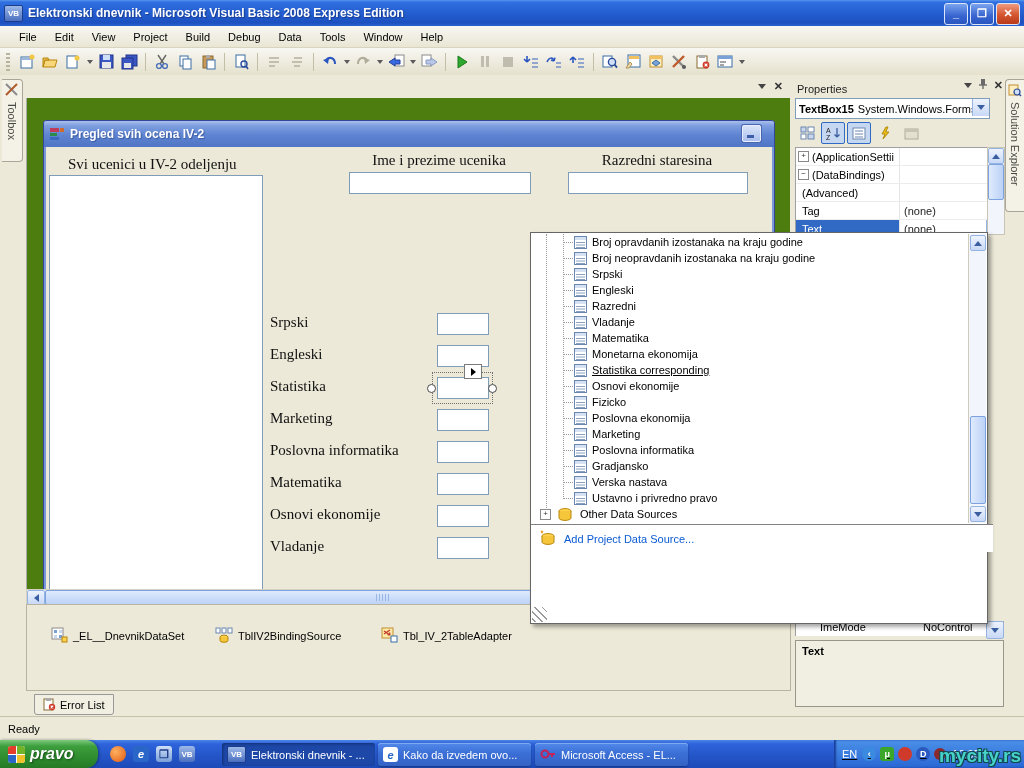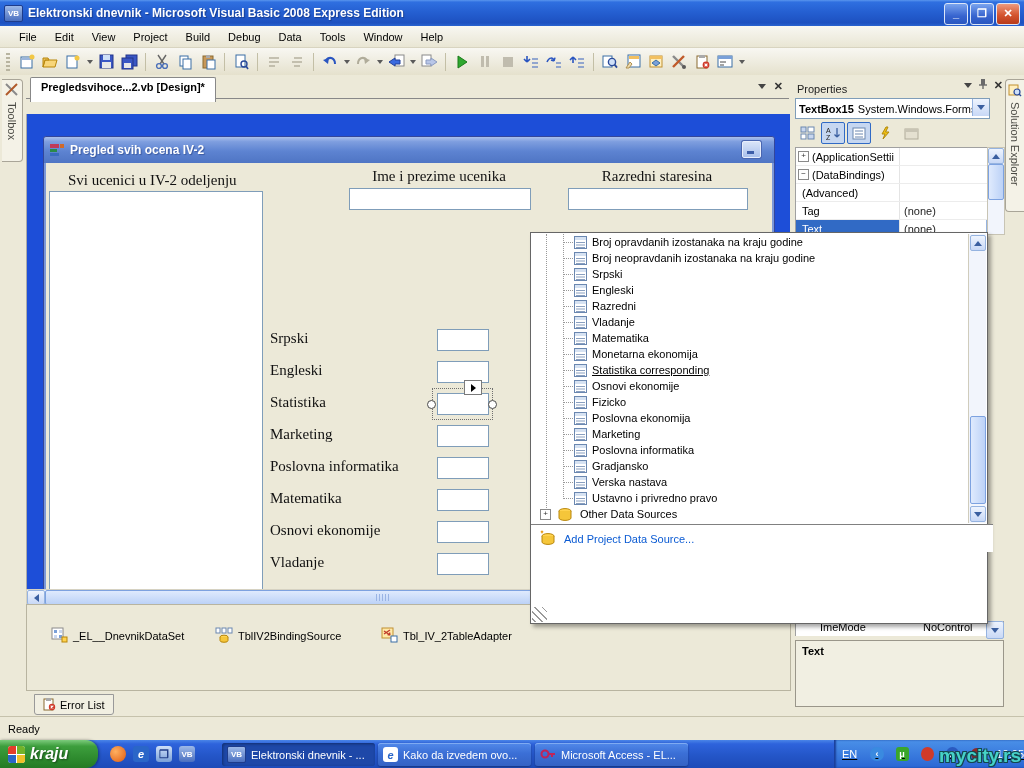--- a/index.html
+++ b/index.html
@@ -39,21 +39,21 @@
     display:flex;flex-direction:column;align-items:center;padding-top:3px;}
   .vtext{writing-mode:vertical-rl;font-size:11px;color:#4a4a44;margin-top:3px;}
   
   #tabstrip{position:absolute;left:26px;top:2px;width:763px;height:21px;border-bottom:1px solid #888;}
   #doc-tab{position:absolute;left:4px;top:0;height:21px;background:#fff;border:1px solid #888;border-bottom:none;
     border-radius:2px 2px 0 0;padding:3px 10px 0 10px;font-weight:bold;font-size:11px;}
   #tabstrip-btns{position:absolute;right:6px;top:4px;display:flex;gap:8px;align-items:center;}
   .ts-caret{width:0;height:0;border-left:4px solid transparent;border-right:4px solid transparent;border-top:5px solid #444;}
   .ts-x{font-size:11px;font-weight:bold;color:#333;line-height:10px;}
   
-  #design-surface{position:absolute;left:26px;top:23px;width:763px;height:491px;background:#1d4ed8;overflow:hidden;border-left:1px solid #aaa;margin-top:16px;}
+  #design-surface{position:absolute;left:26px;top:23px;width:763px;height:491px;background:#4d7c0f;overflow:hidden;border-left:1px solid #aaa;}
   #design-hscroll{position:absolute;left:26px;top:514px;width:763px;height:15px;background:#f2f5fc;border:1px solid #d6d2c2;}
   .scroll-btn{position:absolute;left:0;top:0;width:16px;height:13px;background:linear-gradient(180deg,#eef4fe,#c8d8f6);
     border:1px solid #95b3e0;border-radius:2px;display:flex;align-items:center;justify-content:center;}
   .arr-left{width:0;height:0;border-top:4px solid transparent;border-bottom:4px solid transparent;border-right:5px solid #3a5fa0;}
   #hthumb{position:absolute;left:18px;top:0;width:668px;height:13px;border:1px solid #7da2e0;border-radius:2px;
     background:linear-gradient(180deg,#dfeafd,#bcd2f7);}
   #hthumb .grip{position:absolute;left:330px;top:3px;width:14px;height:7px;
     background:repeating-linear-gradient(90deg,#9ab4e4 0 1px,transparent 1px 3px);}
   #component-tray{position:absolute;left:26px;top:529px;width:763px;height:85px;background:#ece9d8;border:1px solid #b8b4a0;}
   .tray-item{position:absolute;top:22px;display:flex;align-items:center;gap:5px;font-size:11px;}
@@ -160,21 +160,21 @@
   #start-btn .slogo i{display:block;}
   #start-btn .stxt{color:#fff;font-size:16px;font-weight:bold;font-style:italic;text-shadow:1px 1px 2px #1a4a1a;}
   #quick-launch{position:absolute;left:104px;top:0;height:28px;display:flex;align-items:center;gap:7px;padding-left:6px;}
   .qicon{width:16px;height:16px;border-radius:3px;display:flex;align-items:center;justify-content:center;color:#fff;font-weight:bold;font-size:11px;}
   .task-btn{position:absolute;top:3px;height:23px;width:148px;border-radius:3px;display:flex;align-items:center;gap:5px;
     padding-left:5px;color:#fff;font-size:11px;white-space:nowrap;overflow:hidden;
     background:linear-gradient(180deg,#5289ea,#3b6fd6 45%,#3462c4);box-shadow:inset 0 1px 0 #7fabf2, 0 1px 2px #17357e;}
   .task-btn.active{background:#1e48a8;box-shadow:inset 1px 1px 3px #112e70;}
   #tray{position:absolute;right:0;top:0;width:182px;height:28px;
     background:linear-gradient(180deg,#4a90e8,#2a66d4);box-shadow:inset 2px 0 2px #1a3f9a;
-    display:flex;align-items:center;gap:12px;padding-left:8px;text-decoration:underline;}
+    display:flex;align-items:center;gap:4px;padding-left:8px;text-decoration:underline;}
   #tray .lang{color:#fff;font-size:11px;margin-right:1px;}
   .tray-ico{width:14px;height:14px;border-radius:3px;display:flex;align-items:center;justify-content:center;
     color:#fff;font-size:9px;font-weight:bold;}
   #clock{color:#fff;font-size:11px;margin-left:2px;}
   #watermark{position:absolute;right:3px;top:745px;z-index:60;font-size:19px;font-weight:bold;color:#46d2c8;
     text-shadow:-1px -1px 0 #14474e,1px -1px 0 #14474e,-1px 1px 0 #14474e,1px 1px 0 #14474e;letter-spacing:0px;}
 </style>
 </head>
 <body>
 
@@ -414,21 +414,20 @@
 
     <div id="toolbox-tab">
       <span><svg width="14" height="14">
             <line x1="1" y1="1" x2="12" y2="12" stroke="#8a8a8a" stroke-width="2"></line>
             <line x1="12" y1="1" x2="1" y2="12" stroke="#b05a2a" stroke-width="2"></line>
           </svg></span>
       <span class="vtext">Toolbox</span>
     </div>
 
     <div id="tabstrip">
-      <span id="doc-tab">Pregledsvihoce...2.vb [Design]*</span>
       <span id="tabstrip-btns">
         <span class="ts-caret"></span>
         <span class="ts-x">✕</span>
       </span>
     </div>
 
     <div id="design-surface">
       <div id="vbform">
         <div id="form-title">
           <span class="form-icon"><svg width="15" height="14">
@@ -888,21 +887,21 @@
   </div>
 
   <div id="taskbar">
     <div id="start-btn">
       <span class="slogo">
           <i style="background:#e33e2b;"></i>
           <i style="background:#72b32a;"></i>
           <i style="background:#2a66c8;"></i>
           <i style="background:#efc12a;"></i>
         </span>
-      <span class="stxt">kraju</span>
+      <span class="stxt">pravo</span>
     </div>
     <div id="quick-launch">
       <span class="qicon" style="background:radial-gradient(circle at 35% 35%,#ffb060,#e05a10);border-radius:50%;"></span>
       <span class="qicon" style="background:#2a66c8;font-style:italic;">e</span>
       <span class="qicon" style="background:linear-gradient(180deg,#cfe0f8,#7aa0d8);color:#23408a;">❐</span>
       <span class="qicon" style="background:linear-gradient(180deg,#9db9e8,#4a6fc0);font-size:8px;">VB</span>
     </div>
     <div class="task-btn active" style="left:222px;">
       <span class="vbicon" style="margin:0;">VB</span>
       <span>Elektronski dnevnik - ...</span>

